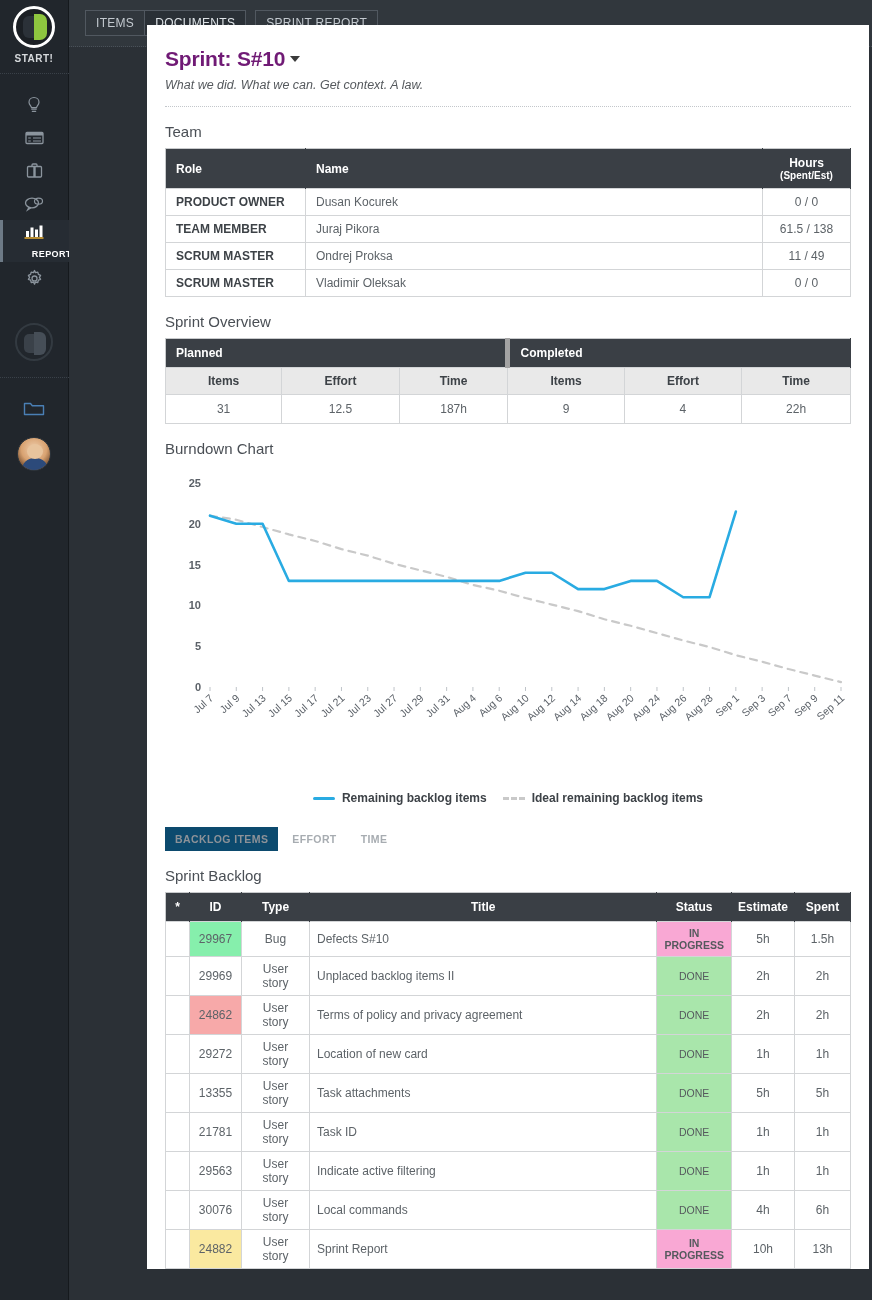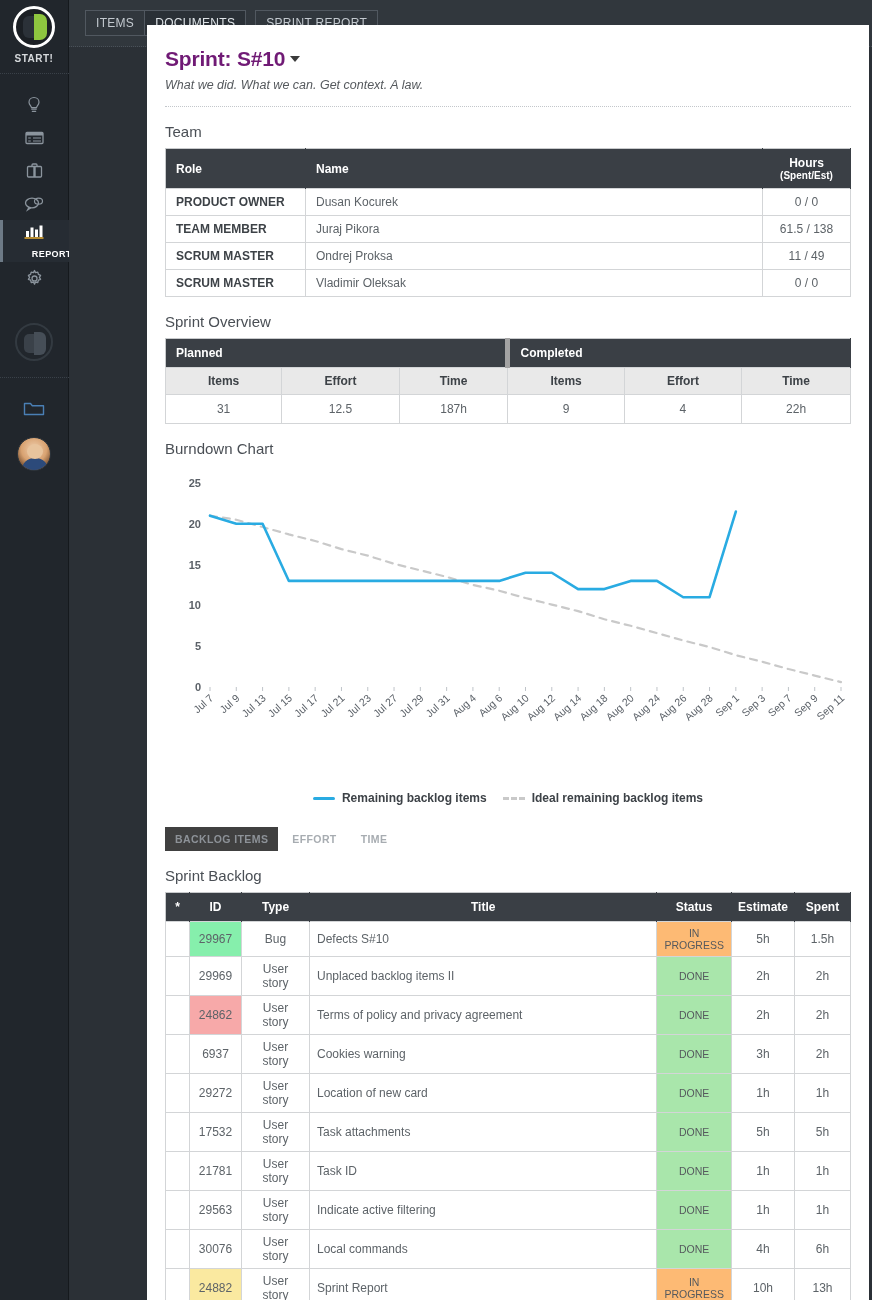--- a/index.html
+++ b/index.html
@@ -140,34 +140,34 @@
   .legend { display: flex; justify-content: center; gap: 16px; margin-top: -4px; }
   .lg { display: flex; align-items: center; gap: 7px; font-size: 12px; font-weight: bold; color: #3d4247; }
   .lg .swatch-solid { width: 22px; height: 3px; background: #29ABE2; border-radius: 2px; }
   .lg .swatch-dash { width: 22px; height: 0; border-top: 3px dashed #c9c9c9; }
 
   .chart-tabs { display: flex; gap: 4px; margin-top: 22px; }
   .ctab {
     font-size: 10.5px; font-weight: bold; letter-spacing: .4px;
     padding: 6px 10px; color: #a7acb1; cursor: pointer;
   }
-  .ctab.sel { background: #404040; color: #8d9298; }
+  .ctab.sel { background: #0c4a6e; color: #8d9298; }
 
   
   .bl { font-size: 12px; }
   .bl thead th { text-align: center; padding: 7px 6px; }
   .bl td { padding: 5px 7px; }
   .bl td.star { width: 24px; }
   .bl td.id { width: 52px; text-align: center; }
   .bl td.type { width: 68px; text-align: center; }
   .bl td.title { text-align: left; }
   .bl td.status { width: 72px; text-align: center; font-size: 10.5px; color: #55595d; }
   .bl td.est { width: 62px; text-align: center; }
   .bl td.spent { width: 56px; text-align: center; }
-  .st-inprogress { background: #fdba74; }
+  .st-inprogress { background: #f9a8d4; font-weight: bold; }
   .st-done { background: #a9e6ab; }
   .id-gray { background: #86efac; }
   .id-red { background: #f7a9a9; }
   .id-yellow { background: #fae9a0; }
   .sp-green { color: #4a9a54; }
   .sp-red { color: #e03b2f; }
   .sp-gray { color: #8b9096; }
 </style>
 </head>
 <body>
@@ -461,39 +461,30 @@
                 <td class="star"></td>
                 <td class="id id-red">24862</td>
                 <td class="type">User story</td>
                 <td class="title">Terms of policy and privacy agreement</td>
                 <td class="status st-done">DONE</td>
                 <td class="est">2h</td>
                 <td class="spent sp-gray">2h</td>
               </tr>
               <tr>
                 <td class="star"></td>
-                <td class="id ">6937</td>
-                <td class="type">User story</td>
-                <td class="title">Cookies warning</td>
-                <td class="status st-done">DONE</td>
-                <td class="est">3h</td>
-                <td class="spent sp-green">2h</td>
-              </tr>
-              <tr>
-                <td class="star"></td>
                 <td class="id ">29272</td>
                 <td class="type">User story</td>
                 <td class="title">Location of new card</td>
                 <td class="status st-done">DONE</td>
                 <td class="est">1h</td>
                 <td class="spent sp-gray">1h</td>
               </tr>
               <tr>
                 <td class="star"></td>
-                <td class="id ">17532</td>
+                <td class="id ">13355</td>
                 <td class="type">User story</td>
                 <td class="title">Task attachments</td>
                 <td class="status st-done">DONE</td>
                 <td class="est">5h</td>
                 <td class="spent sp-gray">5h</td>
               </tr>
               <tr>
                 <td class="star"></td>
                 <td class="id ">21781</td>
                 <td class="type">User story</td>

